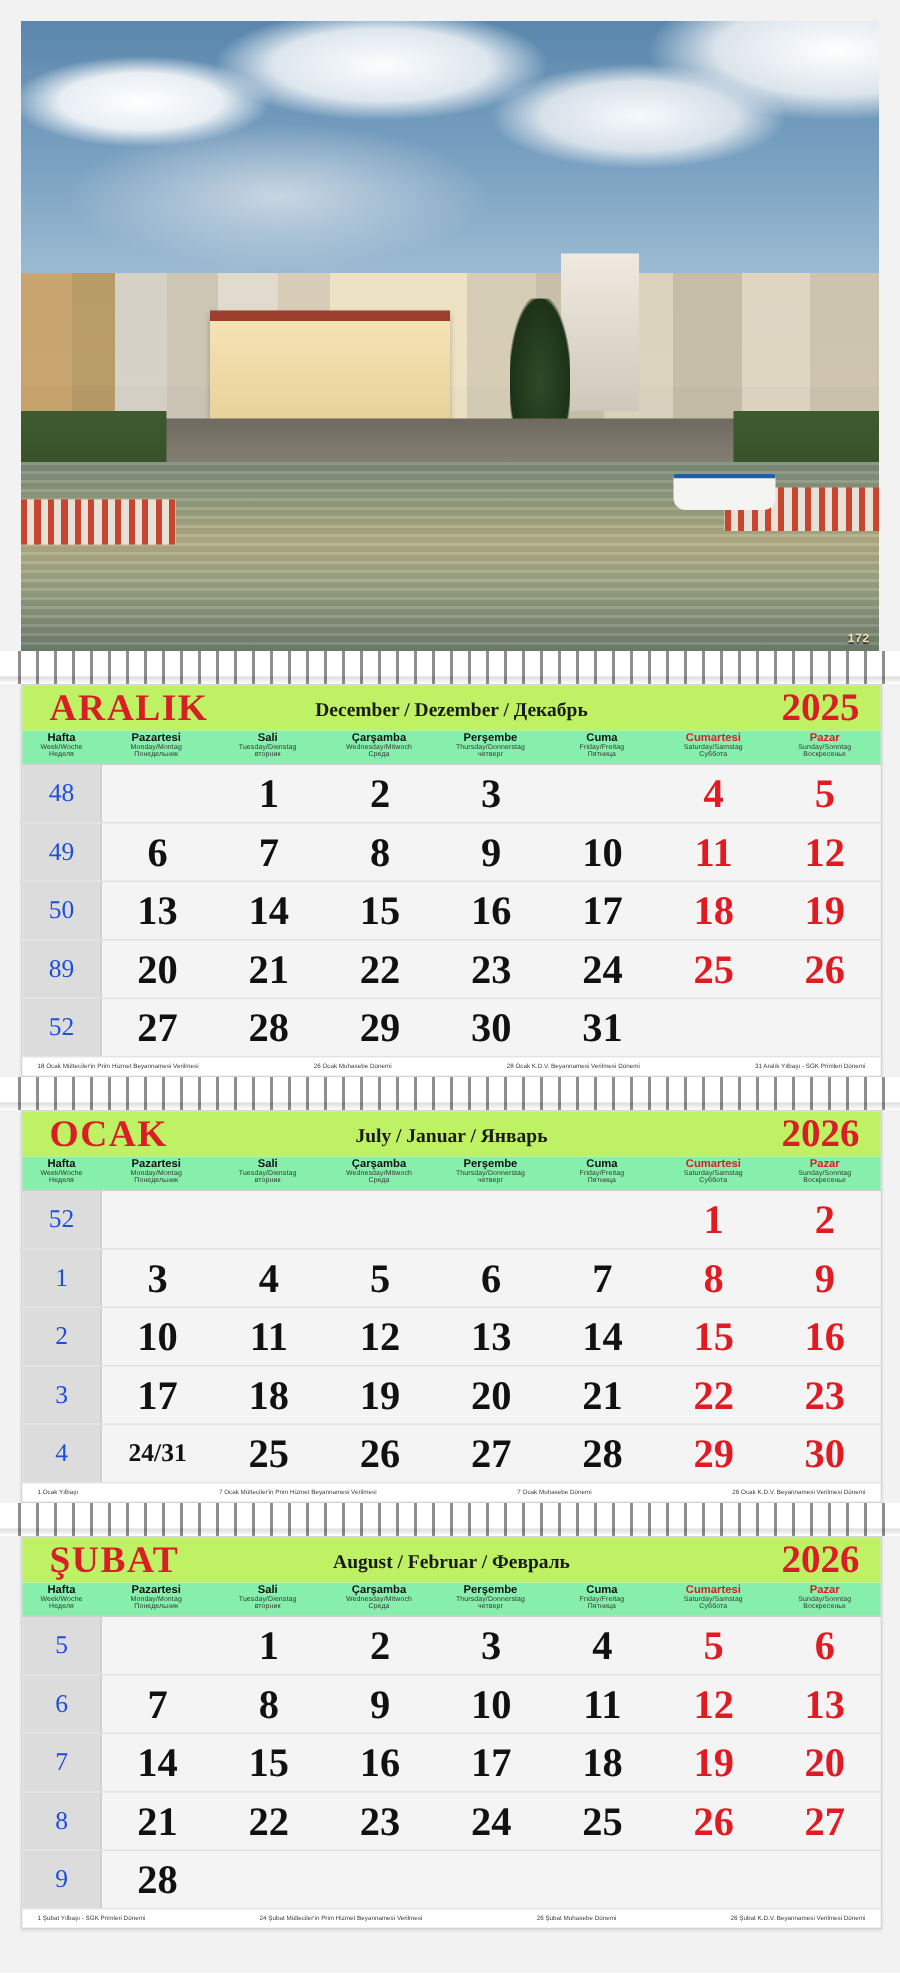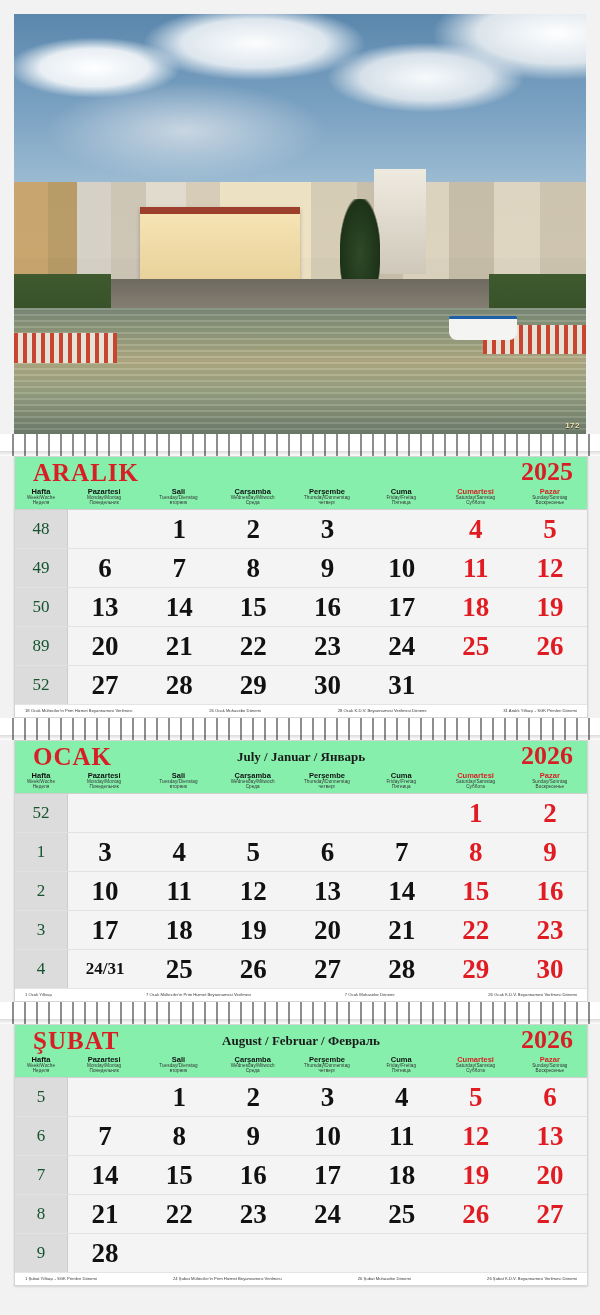--- a/index.html
+++ b/index.html
@@ -113,21 +113,21 @@
 
   
   .month{
     position:absolute;left:14px;width:572px;
     background:#f4f4f4;
     border:1px solid #d5d5d5;
     box-shadow:0 1px 2px rgba(0,0,0,.12);
   }
   .m-head{
     position:relative;height:30px;
-    background:#86efac;
+    background:#bef264;
   }
   .m-name{
     position:absolute;left:18px;top:2px;
     color:#d81f26;font-size:25px;font-weight:bold;letter-spacing:1px;
     font-family:"Liberation Serif", serif;
   }
   .m-sub{
     position:absolute;left:0;right:0;top:8px;text-align:center;
     color:#1a1a1a;font-size:13px;font-weight:bold;
     font-family:"Liberation Serif", serif;
@@ -149,21 +149,21 @@
   .dow .n{display:block;font-size:7.5px;font-weight:bold;color:#111;}
   .dow .t{display:block;font-size:4.6px;color:#333;letter-spacing:.1px;}
   .dow .r{display:block;font-size:4.6px;color:#333;letter-spacing:.1px;}
   .dow .cell.we .n{color:#d81f26;}
 
   .grid{background:#f4f4f4;}
   .row{display:flex;height:38px;border-bottom:1px solid #e2e2e2;}
   .row:last-child{border-bottom:none;}
   .wknum{
     flex:0 0 52px;display:flex;align-items:center;justify-content:center;
-    background:#dcdcdc;color:#14532d;font-size:17px;
+    background:#dcdcdc;color:#1d4ed8;font-size:17px;
     border-right:1px solid #cccccc;
     font-family:"Liberation Serif", serif;
   }
   .day{
     flex:1;display:flex;align-items:center;justify-content:center;
     font-size:27px;font-weight:bold;color:#111111;
     font-family:"Liberation Serif", serif;
   }
   .day.red{color:#e01b22;}
   .day.split{font-size:17px;}
@@ -197,20 +197,21 @@
   </div>
 
   <div class="spiral" style="top:434px">
     <div class="wire"></div>
     <div class="shadow"></div>
   </div>
 
   <div class="month" style="top:456px">
     <div class="m-head">
       <div class="m-name">ARALIK</div>
+      <div class="m-sub">December / Dezember / Декабрь</div>
       <div class="m-year">2025</div>
     </div>
     <div class="dow">
       <div class="cell wk">
         <span class="n">Hafta</span>
         <span class="t">Week/Woche</span>
         <span class="r">Неделя</span>
       </div>
       <div class="cell">
         <span class="n">Pazartesi</span>

